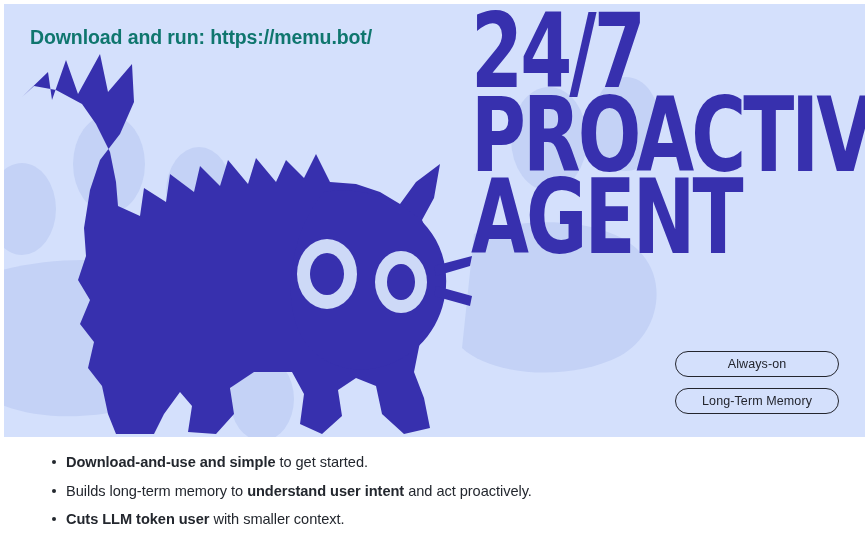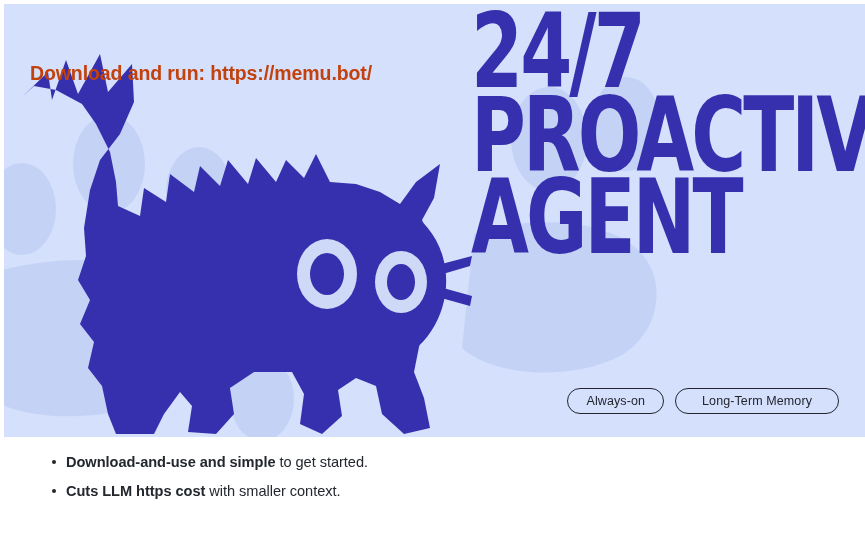--- a/index.html
+++ b/index.html
@@ -65,24 +65,23 @@
   .hl-2 { font-size: 104px; transform: scaleX(0.80); }
   .hl-3 { font-size: 104px; transform: scaleX(0.80); }
 
   .download-line {
     position: absolute;
     left: 26px;
     top: 22px;
     z-index: 4;
     font-size: 19.5px;
     font-weight: 700;
-    color: #c2410c;
+    color: #0f766e;
     letter-spacing: -0.1px;
     white-space: nowrap;
-    margin-top: 36px;
   }
 
   .cat-wrap {
     position: absolute;
     left: 0px;
     top: 38px;
     width: 470px;
     height: 400px;
     z-index: 2;
   }
@@ -93,21 +92,21 @@
     right: 26px;
     bottom: 16px;
     z-index: 5;
     display: flex;
     flex-direction: column;
     align-items: flex-end;
     gap: 7px;
   }
   .tag-row {
     display: flex;
-    flex-direction: row;
+    flex-direction: column;
     justify-content: flex-end;
     gap: 11px;
   }
   .tag {
     display: inline-flex;
     align-items: center;
     justify-content: center;
     height: 26px;
     padding: 0 18px;
     border: 1.4px solid #23252e;
@@ -241,17 +240,20 @@
       </div>
     </div>
 
   </div>
 
   <ul class="bullets">
     <li>
       <b>Download-and-use and simple</b><span> to get started.</span>
     </li>
     <li>
-      <b>Cuts LLM https cost</b><span> with smaller context.</span>
+      <span>Builds long-term memory to </span><b>understand user intent</b><span> and act proactively.</span>
+    </li>
+    <li>
+      <b>Cuts LLM token user</b><span> with smaller context.</span>
     </li>
   </ul>
 
 </div>
 
 </body></html>

